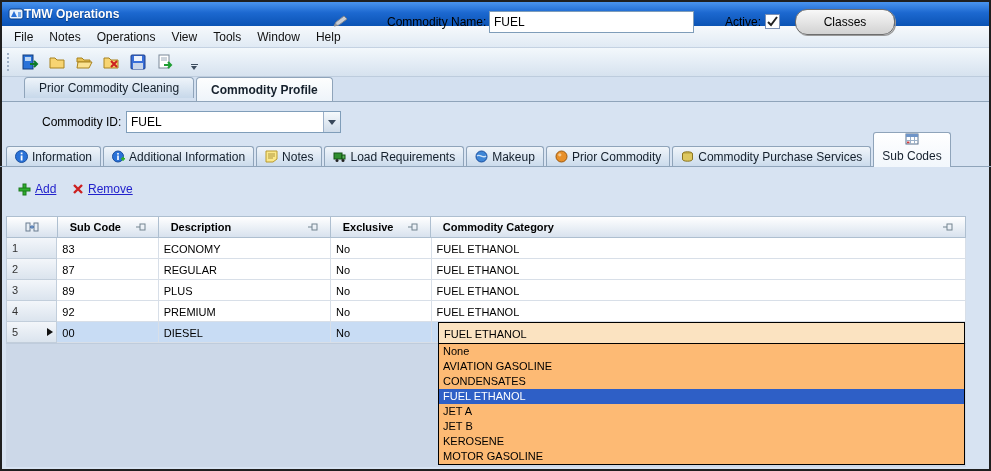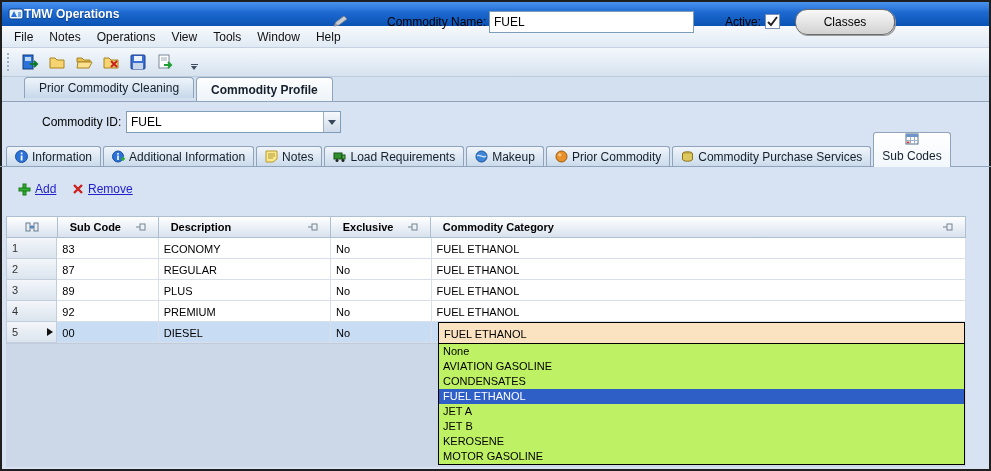--- a/index.html
+++ b/index.html
@@ -124,21 +124,21 @@
   .grid-empty{ height:124px; background:#ccd8e8; border-top:1px solid #bfccdc; }
   
   .dd{
     position:absolute; left:438px; top:322px; width:527px;
     border:1px solid #000; background:#fff; z-index:9;
   }
   .dd-editor{
     height:21px; background:#fbe3c1; border-bottom:1px solid #000;
     font-size:11px; color:#000; padding:5px 0 0 5px;
   }
-  .dd-opt{ height:15px; line-height:15px; font-size:11px; color:#000; padding-left:4px; background:#bef264; white-space:nowrap; }
+  .dd-opt{ height:15px; line-height:15px; font-size:11px; color:#000; padding-left:4px; background:#fdba74; white-space:nowrap; }
   .dd-opt.sel{ background:#2e5fc6; color:#fff; }
   svg{ display:block; }
 </style>
 </head>
 <body>
 
 <div class="window">
 
   <div class="titlebar">
     <span>

